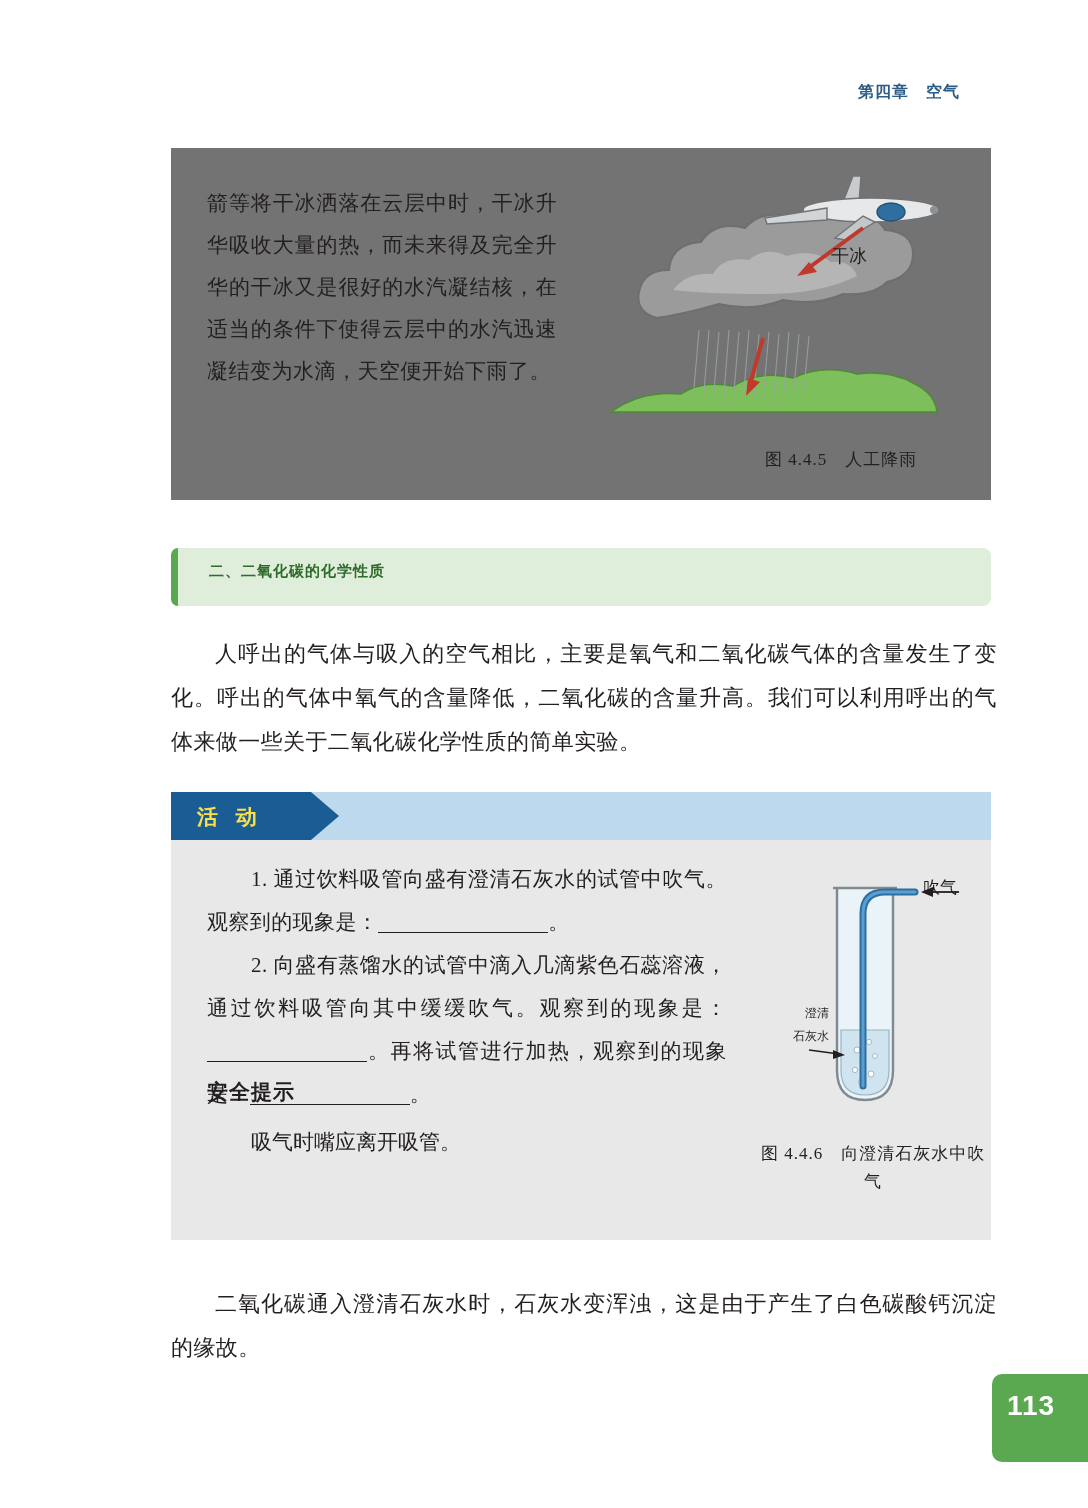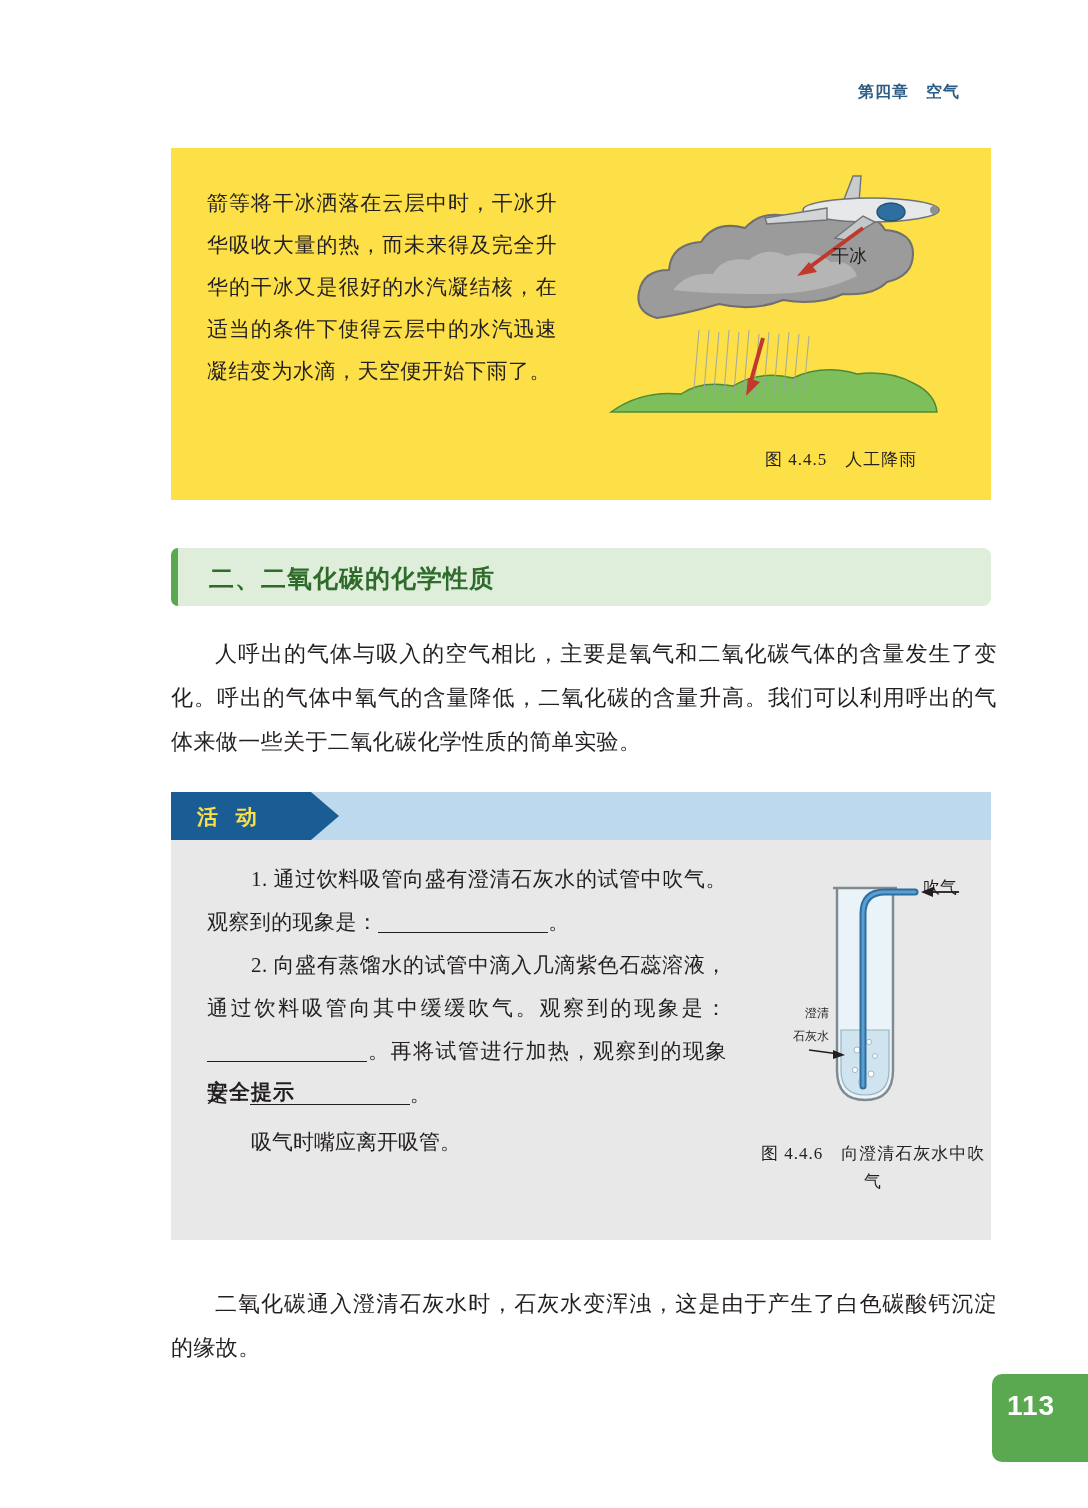--- a/index.html
+++ b/index.html
@@ -32,21 +32,21 @@
     letter-spacing: 1px;
   }
 
   
   .grey-box {
     position: absolute;
     left: 136px;
     top: 148px;
     width: 820px;
     height: 352px;
-    background: #fde047;
+    background: #737373;
   }
   .grey-box .body-text {
     position: absolute;
     left: 36px;
     top: 34px;
     width: 350px;
     font-family: "Liberation Serif", serif;
     font-size: 21px;
     line-height: 42px;
     color: #231f20;
@@ -103,21 +103,21 @@
     height: 100%;
     background: #5aa84f;
     border-radius: 8px 0 0 8px;
   }
   .section-header .title {
     position: absolute;
     left: 38px;
     top: 14px;
     font-family: "Liberation Sans", sans-serif;
     font-weight: bold;
-    font-size: 25px;
+    font-size: 15px;
     color: #2f6b2b;
     letter-spacing: 1px;
     text-align: right;
   }
 
   
   .para {
     position: absolute;
     font-family: "Liberation Serif", serif;
     font-size: 22px;

